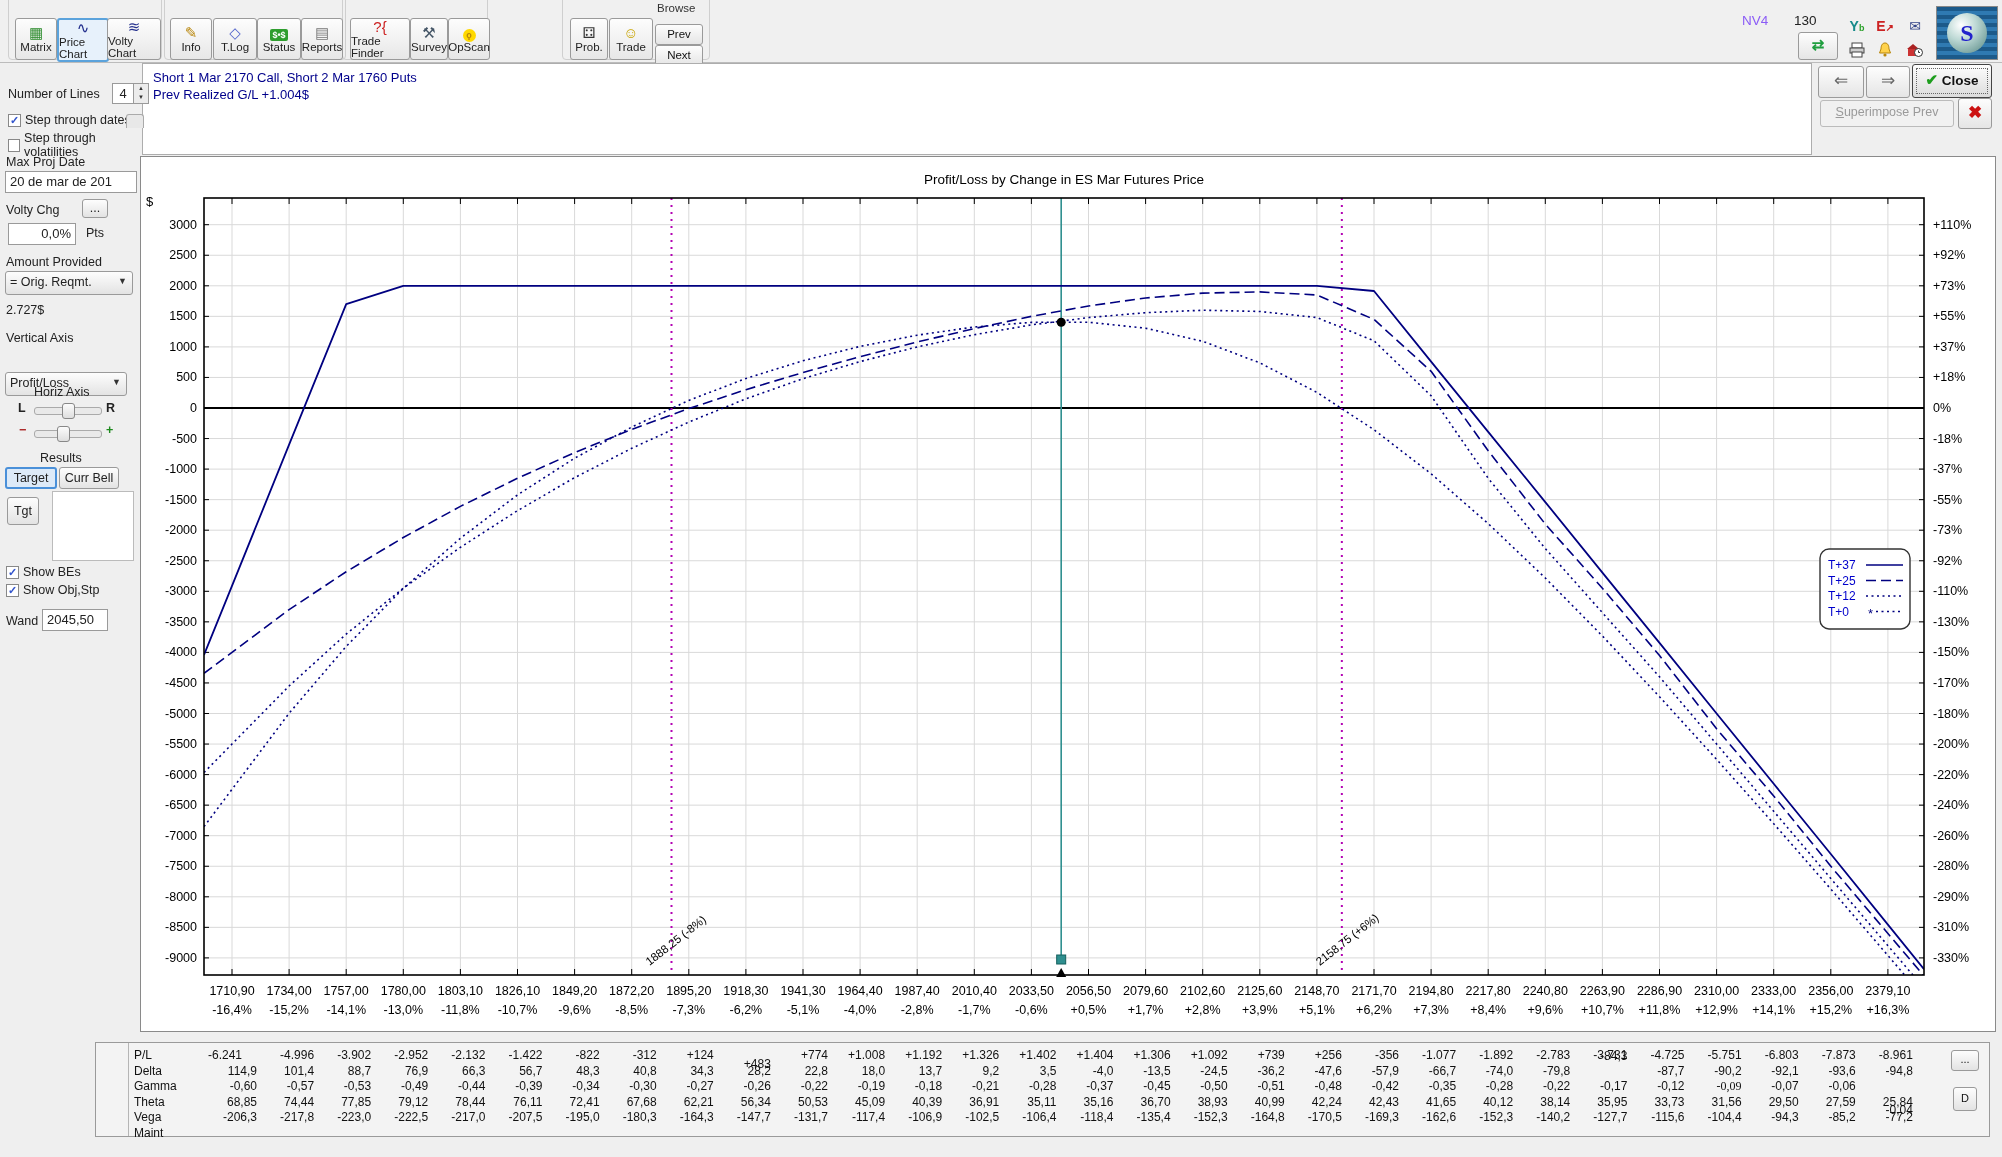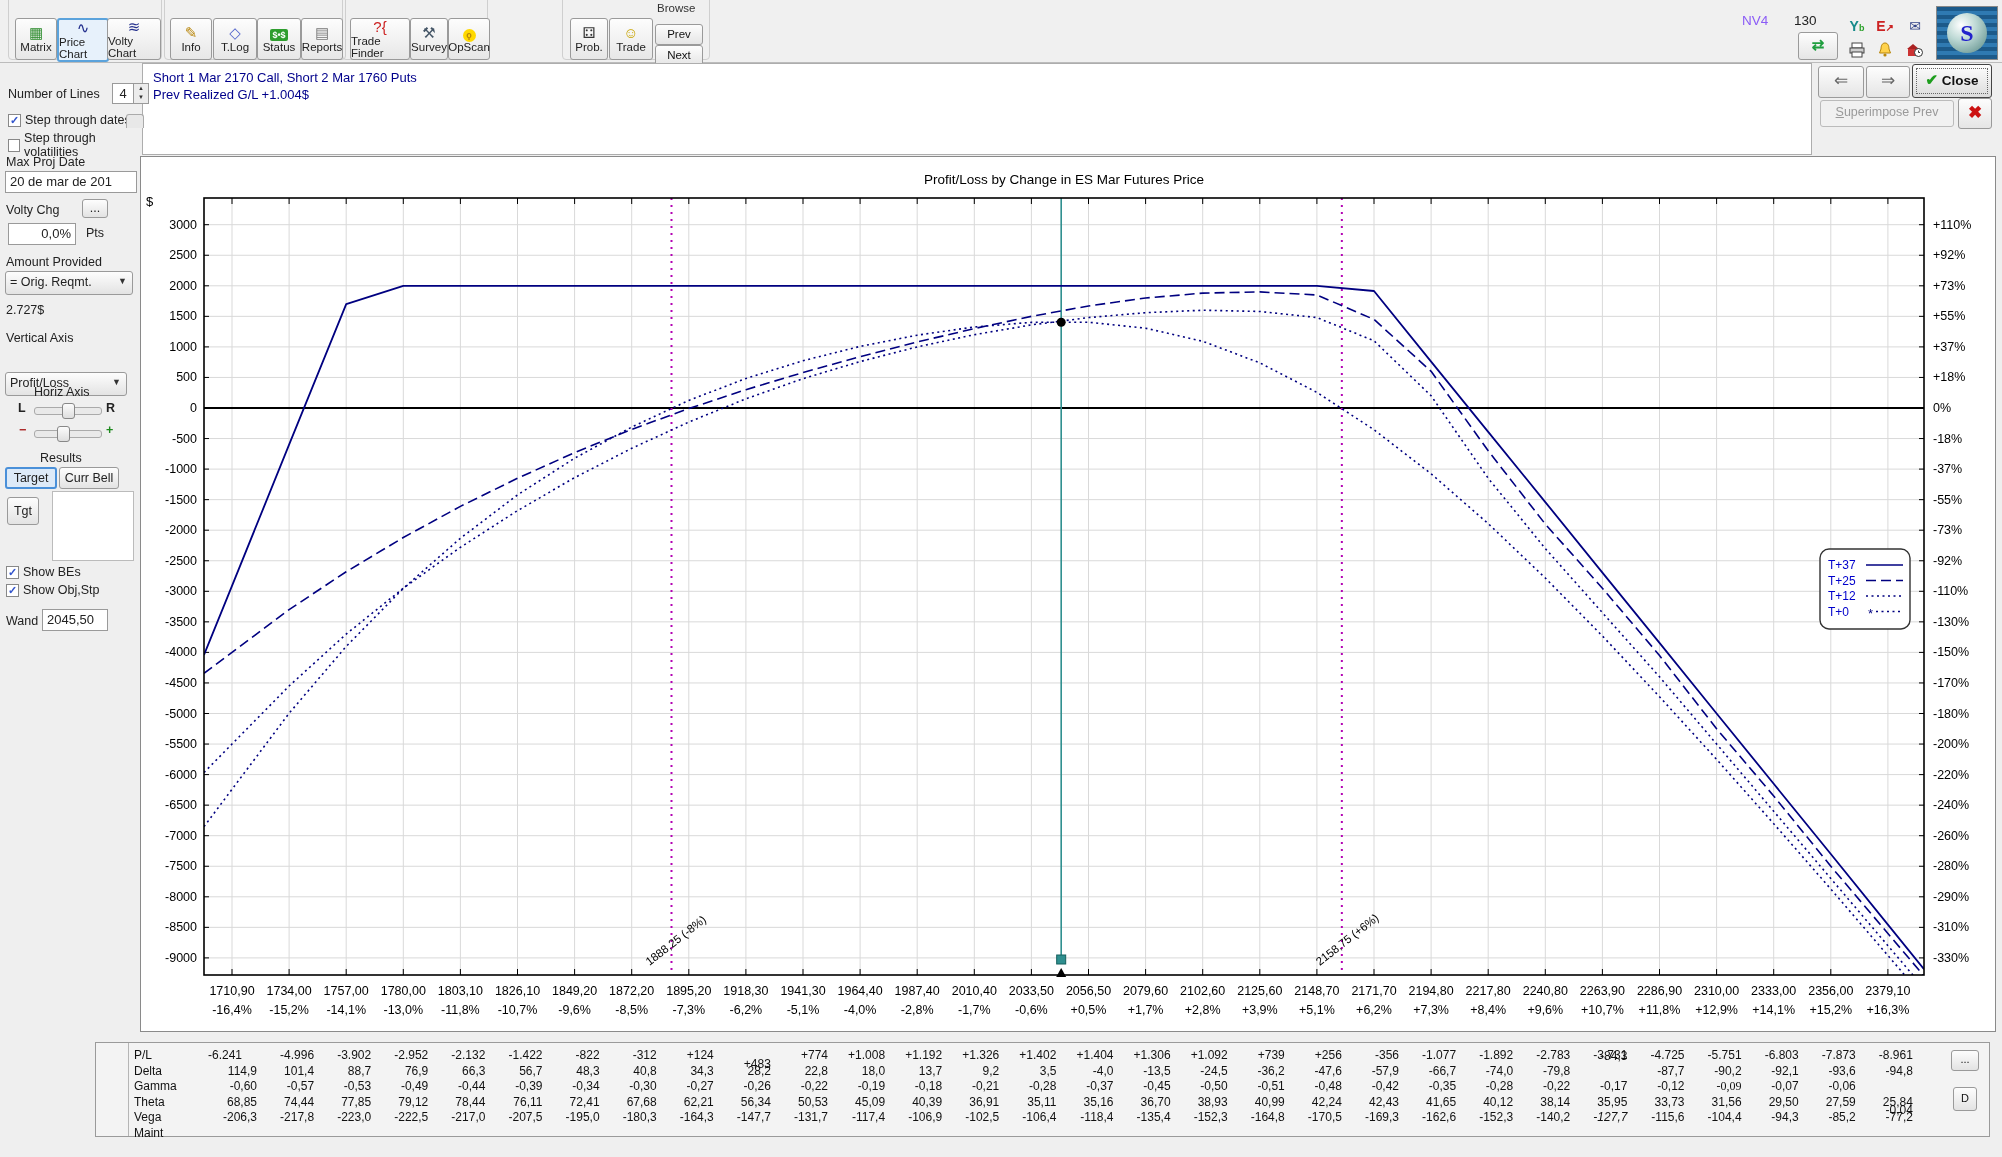--- a/index.html
+++ b/index.html
@@ -708,21 +708,21 @@
       <div class="tv" style="top: 67.4px; left: 902.4px;">-106,4</div>
       <div class="tv" style="top: 67.4px; left: 959.5px;">-118,4</div>
       <div class="tv" style="top: 67.4px; left: 1016.6px;">-135,4</div>
       <div class="tv" style="top: 67.4px; left: 1073.7px;">-152,3</div>
       <div class="tv" style="top: 67.4px; left: 1130.8px;">-164,8</div>
       <div class="tv" style="top: 67.4px; left: 1187.9px;">-170,5</div>
       <div class="tv" style="top: 67.4px; left: 1245px;">-169,3</div>
       <div class="tv" style="top: 67.4px; left: 1302.1px;">-162,6</div>
       <div class="tv" style="top: 67.4px; left: 1359.2px;">-152,3</div>
       <div class="tv" style="top: 67.4px; left: 1416.3px;">-140,2</div>
-      <div class="tv" style="top: 67.4px; left: 1473.4px; font-style: italic;">-127,7</div>
+      <div class="tv" style="top: 67.4px; left: 1473.4px;">-127,7</div>
       <div class="tv" style="top: 67.4px; left: 1530.5px;">-115,6</div>
       <div class="tv" style="top: 67.4px; left: 1587.6px;">-104,4</div>
       <div class="tv" style="top: 67.4px; left: 1644.7px;">-94,3</div>
       <div class="tv" style="top: 67.4px; left: 1701.8px;">-85,2</div>
       <div class="tv" style="top: 67.4px; left: 1758.9px;">-77,2</div>
       <div class="tl" style="top: 83px;">Maint</div>
       <div class="tbl-side-btn" style="right: 10px; top: 7px; width: 26px; height: 19px; line-height: 17px;">...</div>
       <div class="tbl-side-btn" style="right: 12px; top: 44px; width: 22px; height: 22px; line-height: 20px;">D</div>
     </div>
 </div>

